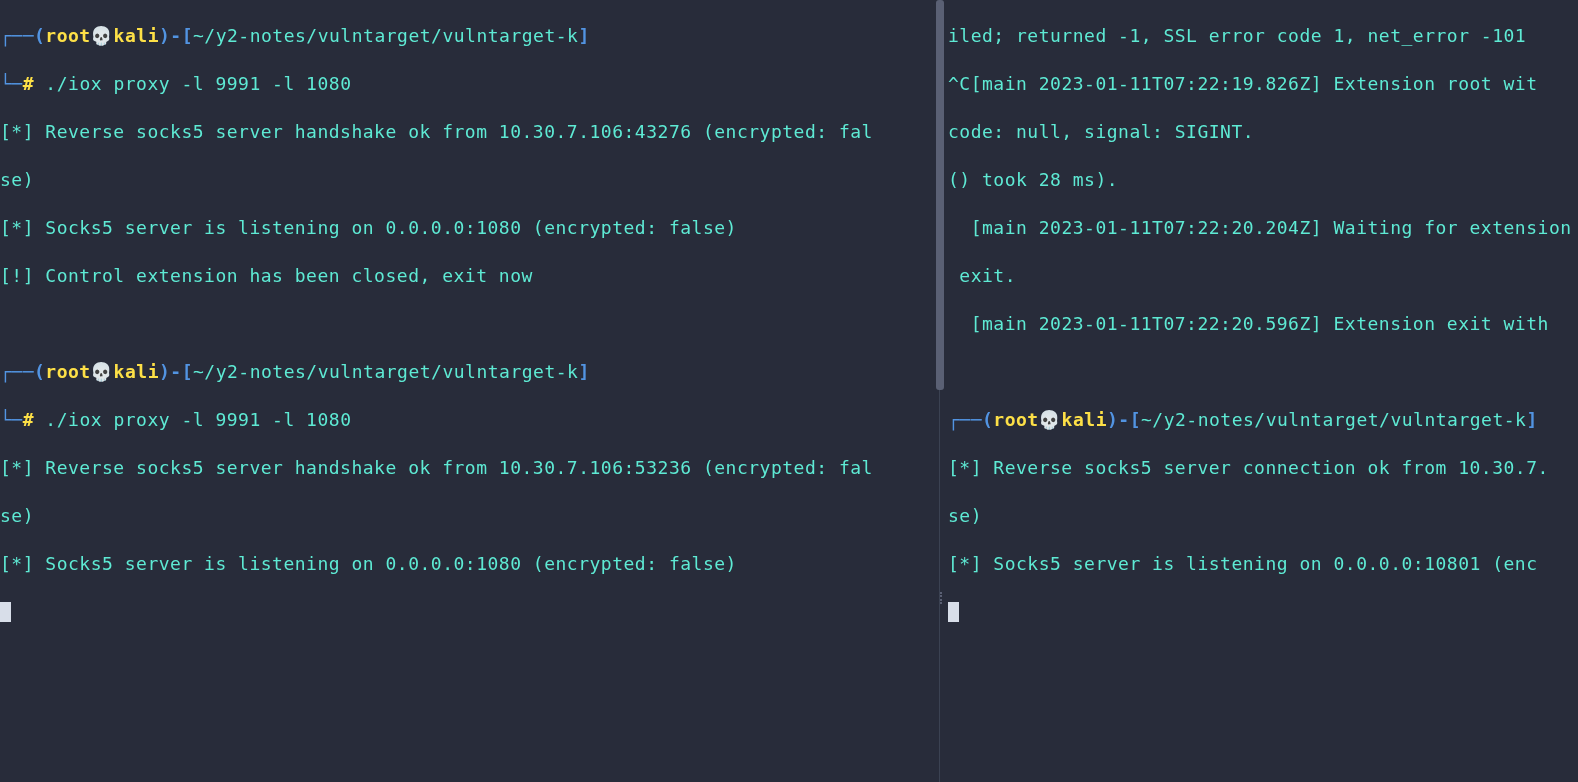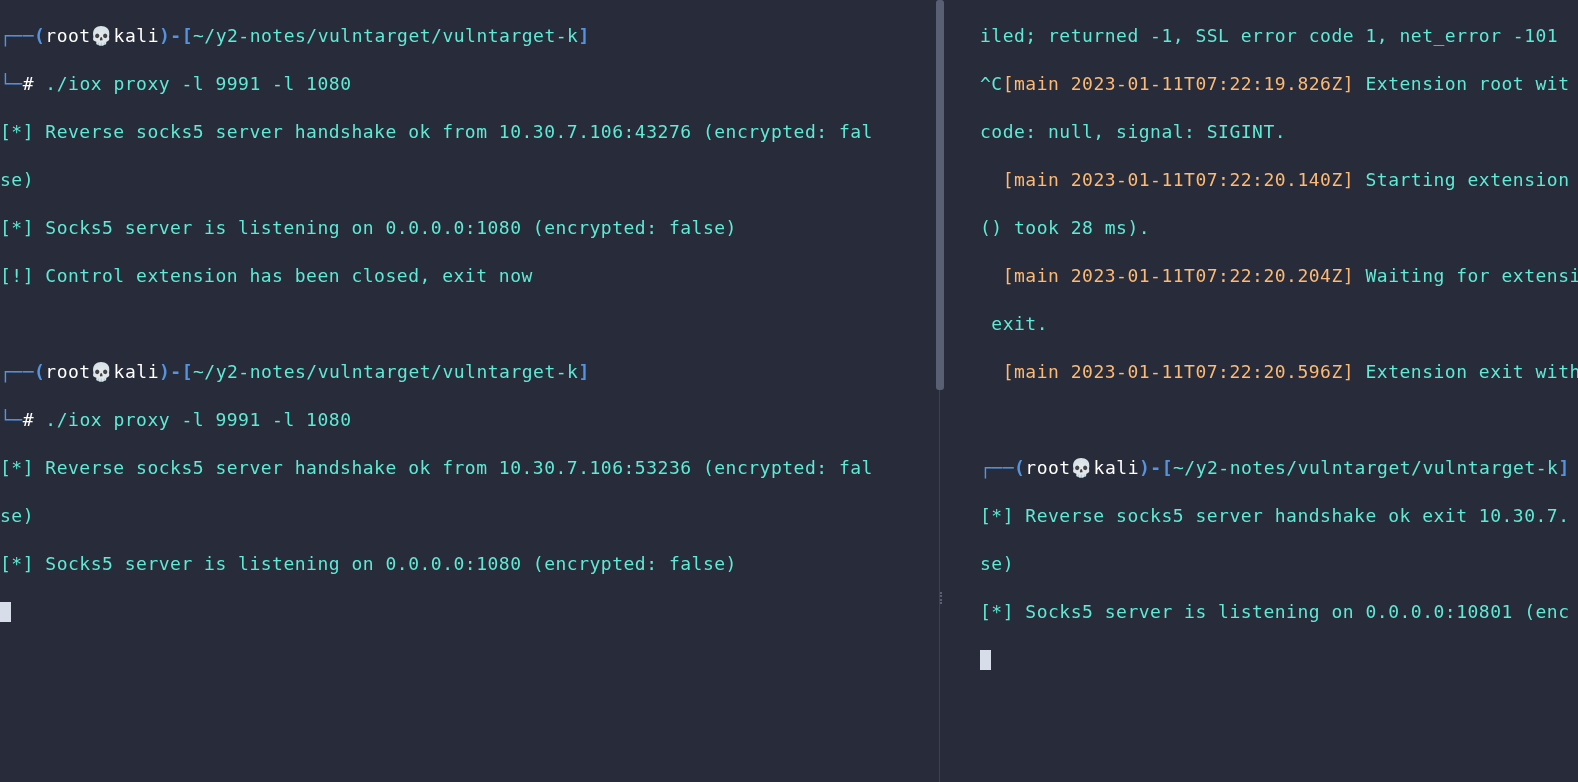--- a/index.html
+++ b/index.html
@@ -20,35 +20,34 @@
     overflow: hidden;
     white-space: pre;
   }
   .pane-left {
     width: 940px;
     border-right: 1px solid #3b4252;
   }
   .pane-right {
     flex: 1;
     padding-left: 8px;
-    margin-left: 32px;
   }
   .scrollbar {
     position: absolute;
     left: 936px;
     top: 0;
     width: 8px;
     height: 390px;
     background: #5a6074;
     border-radius: 3px;
   }
-  .c-red { color: #ffffff; font-weight: normal; }
+  .c-red { color: #fde047; font-weight: bold; }
   .c-blue { color: #5294e2; font-weight: bold; }
   .c-grey { color: #5eead4; }
-  .c-ts { color: #fdba74; }
+  .c-ts { color: #5eead4; }
   .cursor {
     display: inline-block;
     width: 11px;
     height: 20px;
     background: #d8dee9;
     vertical-align: text-bottom;
   }
   .line { display: block; }
   .mid-divider {
     position: absolute;
@@ -98,27 +97,26 @@
 
 </div>
 
 <div class="scrollbar"></div>
 <div class="mid-divider"></div>
 
 <div class="pane pane-right">
 <span class="line c-grey">iled; returned -1, SSL error code 1, net_error -101</span>
 <span class="line"><span class="c-grey">^C</span><span class="c-ts">[main 2023-01-11T07:22:19.826Z]</span><span class="c-grey"> Extension root wit</span></span>
 <span class="line c-grey">code: null, signal: SIGINT.</span>
-<span class="line"><span class="c-grey">  </span><span class="c-ts">[main 2023-01-11T07:22:20.140Z]</span><span class="c-grey"> Starting extension h</span></span>
 <span class="line c-grey">() took 28 ms).</span>
 <span class="line"><span class="c-grey">  </span><span class="c-ts">[main 2023-01-11T07:22:20.204Z]</span><span class="c-grey"> Waiting for extension</span></span>
 <span class="line c-grey"> exit.</span>
 <span class="line"><span class="c-grey">  </span><span class="c-ts">[main 2023-01-11T07:22:20.596Z]</span><span class="c-grey"> Extension exit with</span></span>
 <span class="line"> </span>
 <span class="line"><span class="c-blue">┌──(</span><span class="c-red">root💀kali</span><span class="c-blue">)-[</span><span class="c-grey">~/y2-notes/vulntarget/vulntarget-k</span><span class="c-blue">]</span></span>
-<span class="line c-grey">[*] Reverse socks5 server handshake ok exit 10.30.7.</span>
+<span class="line c-grey">[*] Reverse socks5 server connection ok from 10.30.7.</span>
 <span class="line c-grey">se)</span>
 <span class="line c-grey">[*] Socks5 server is listening on 0.0.0.0:10801 (enc</span>
 <span class="line"><span class="cursor"></span></span>
 
 
 
 </div>
 
 </body></html>

